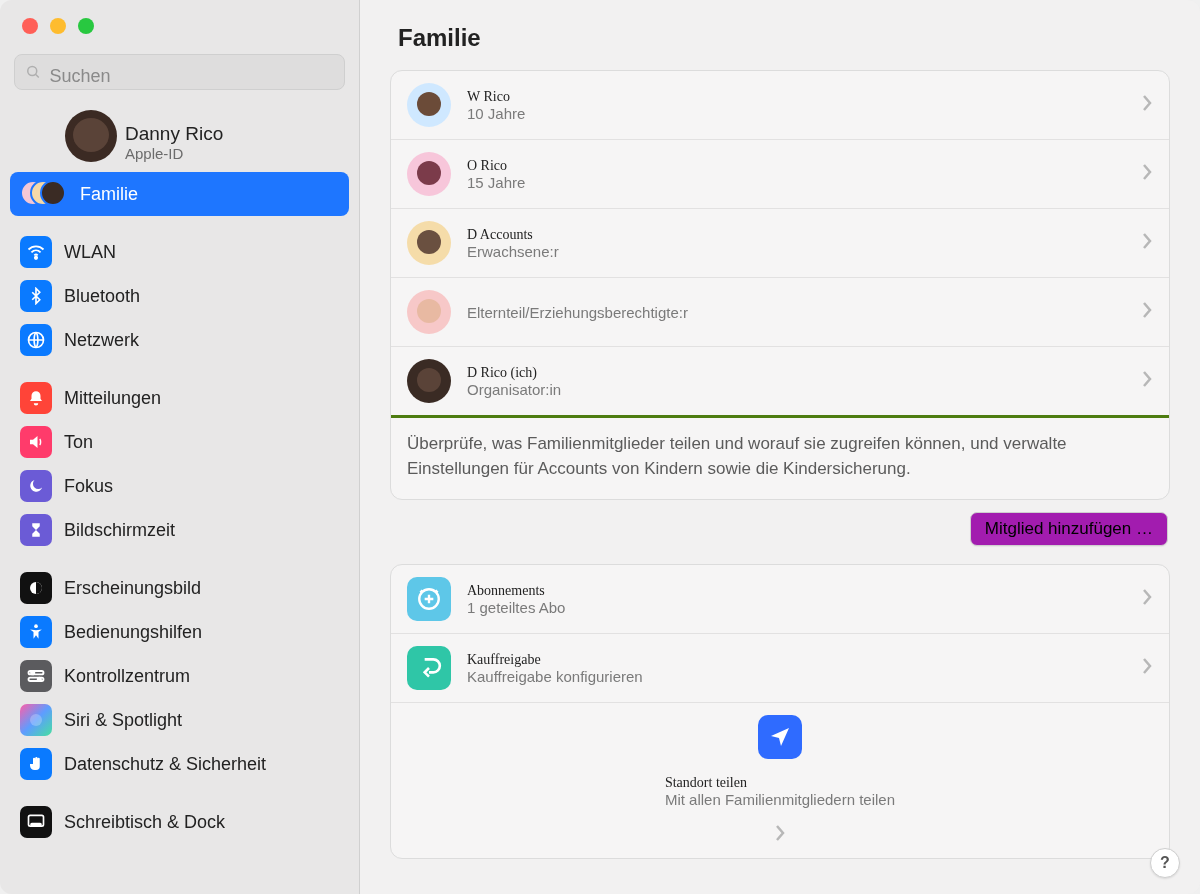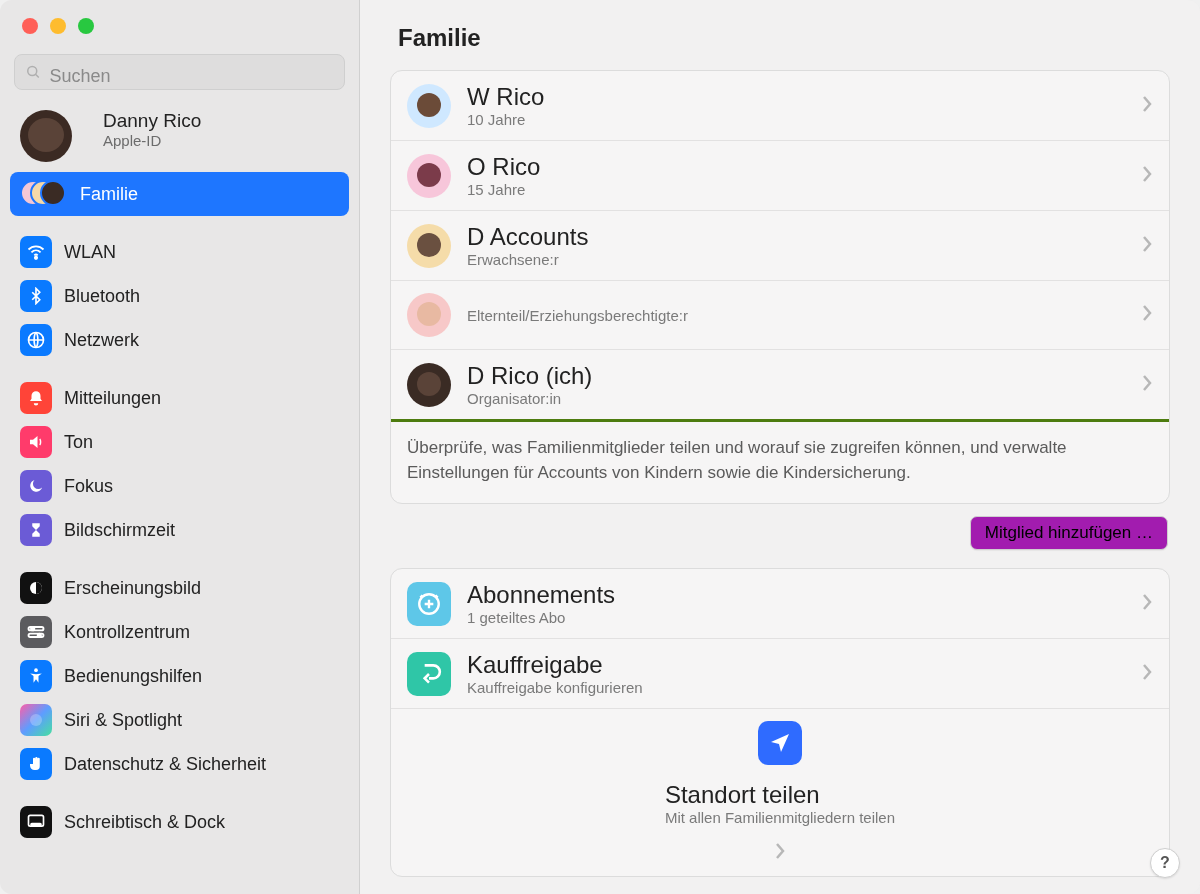--- a/index.html
+++ b/index.html
@@ -52,22 +52,23 @@
     color: #8a8a8a;
     font-size: 18px;
   }
   .search svg { margin-right: 8px; opacity: .55; }
   .search input {
     border: none; background: transparent; outline: none;
     font-size: 18px; color: #555; width: 100%; margin-top: 8px;
   }
   .search input::placeholder { color: #8a8a8a; }
   .account-row {
-    display: flex; align-items: flex-start; gap: 31px;
+    display: flex; align-items: flex-end; gap: 8px;
     padding: 10px 18px 10px 20px;
+    margin-left: 45px;
   }
   .avatar-lg {
     width: 52px; height: 52px; border-radius: 50%;
     background: #3b2a23; position: relative; overflow: hidden;
   }
   .avatar-lg::after{
     content:""; position:absolute; inset:8px 8px 10px 8px;
     background:#5a4338; border-radius:50%;
   }
   .account-name { font-size: 19px; font-weight: 500; }
@@ -134,21 +135,21 @@
     display:flex; align-items:center; gap:16px;
     padding: 12px 16px;
     border-bottom: 1px solid #e2e1e1;
   }
   .row:last-child{ border-bottom:none;flex-direction:column; }
   .row .avatar {
     width:44px; height:44px; border-radius:50%;
     flex-shrink:0; position:relative; overflow:hidden;
   }
   .row .titles { flex:1; }
-  .row .title { font-size: 24px; }
+  .row .title { font-size: 14px; font-family: Liberation Serif, serif; }
   .row .sub { font-size: 15px; color: #7a7a7a; }
   .chev { color:#b7b7b7; }
   .panel-footer {
     padding: 14px 16px 18px 16px;
     color:#5b5b5b; font-size: 17px; line-height:1.45;
   }
   .add-btn-row {
     display:flex; justify-content:flex-end; padding: 12px 2px 18px 0;
   }
   .add-btn {
@@ -300,42 +301,42 @@
         <div class="icon ic-black">
           <svg width="18" height="18" viewBox="0 0 24 24">
               <circle cx="12" cy="12" r="8" fill="#fff"></circle>
               <path d="M12 4a8 8 0 0 1 0 16z" fill="#111"></path>
             </svg>
         </div>
         <span>Erscheinungsbild</span>
       </div>
 
       <div class="nav-item">
+        <div class="icon ic-blue">
+          <svg width="20" height="20" viewBox="0 0 24 24" fill="#fff">
+              <circle cx="12" cy="5" r="2.2"></circle>
+              <path d="M5 9l7 1 7-1-4 3v8l-3-4-3 4v-8L5 9z"></path>
+            </svg>
+        </div>
+        <span>Bedienungshilfen</span>
+      </div>
+
+      <div class="nav-item">
         <div class="icon ic-dgrey">
           <svg width="20" height="20" viewBox="0 0 24 24" fill="none" stroke="#fff" stroke-width="2.2">
               <rect x="3" y="6" width="18" height="4" rx="2"></rect>
               <rect x="3" y="14" width="18" height="4" rx="2"></rect>
               <circle cx="8" cy="8" r="2" fill="#fff"></circle>
               <circle cx="16" cy="16" r="2" fill="#fff"></circle>
             </svg>
         </div>
         <span>Kontrollzentrum</span>
       </div>
 
       <div class="nav-item">
-        <div class="icon ic-blue">
-          <svg width="20" height="20" viewBox="0 0 24 24" fill="#fff">
-              <circle cx="12" cy="5" r="2.2"></circle>
-              <path d="M5 9l7 1 7-1-4 3v8l-3-4-3 4v-8L5 9z"></path>
-            </svg>
-        </div>
-        <span>Bedienungshilfen</span>
-      </div>
-
-      <div class="nav-item">
         <div class="icon ic-grad">
           <svg width="18" height="18" viewBox="0 0 24 24">
               <circle cx="12" cy="12" r="8" fill="rgba(255,255,255,.25)"></circle>
             </svg>
         </div>
         <span>Siri &amp; Spotlight</span>
       </div>
 
       <div class="nav-item">
         <div class="icon ic-blue">

